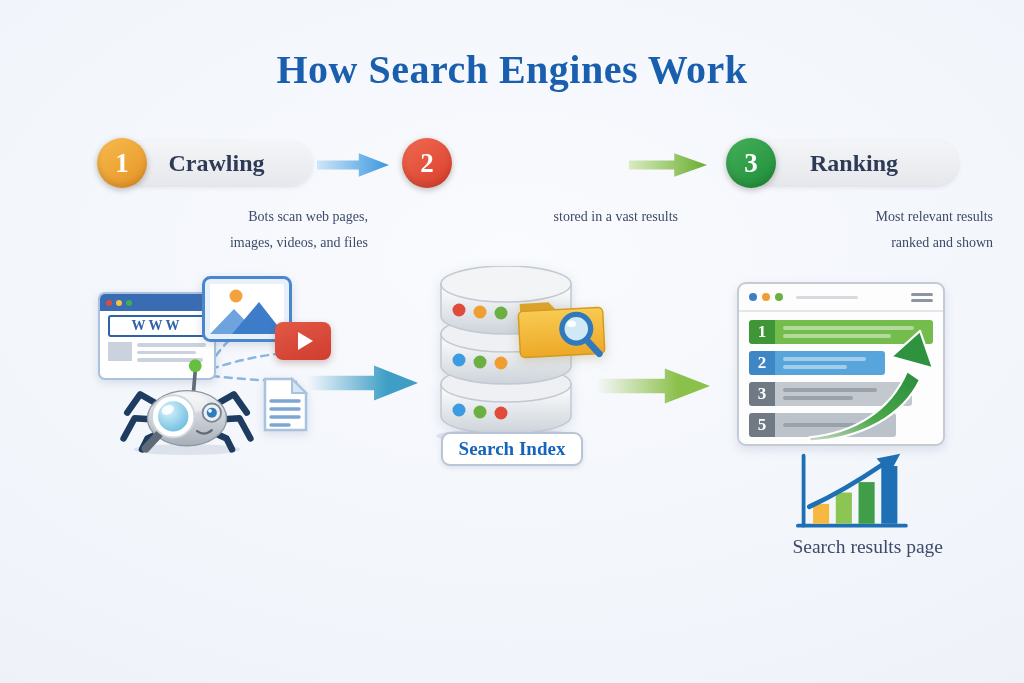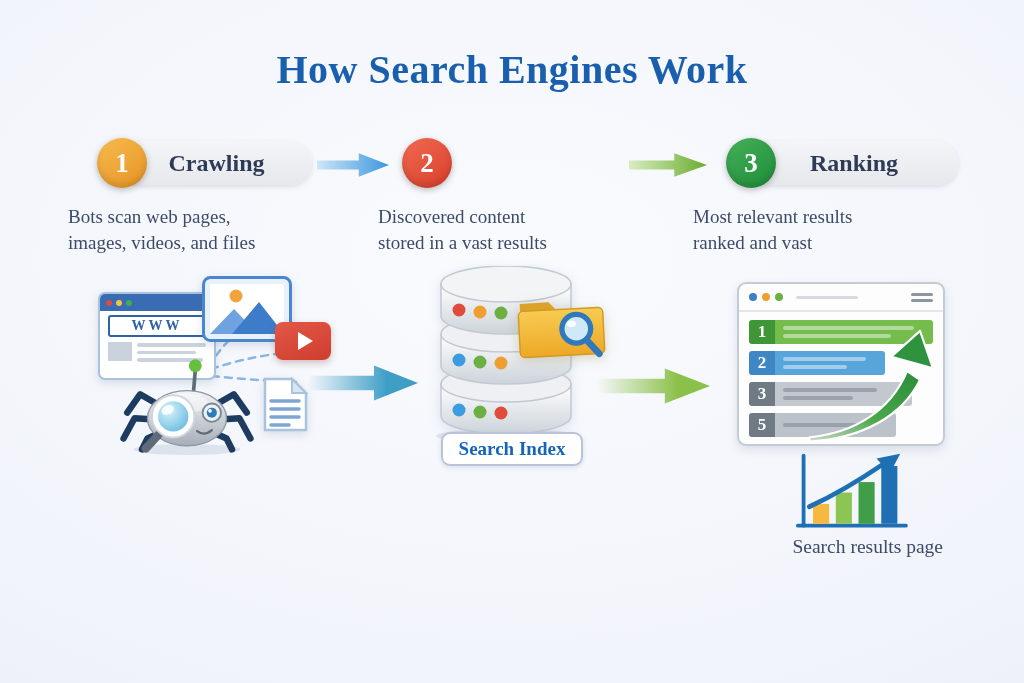--- a/index.html
+++ b/index.html
@@ -31,22 +31,22 @@
   .badge-red{background:linear-gradient(145deg,#f06a50,#d93e2c);}
   .badge-green{background:linear-gradient(145deg,#45b05a,#1e8c38);}
   #header-1{left:97px;top:138px;width:215px;}
   #header-2{left:402px;top:138px;width:224px;}
   #header-3{left:726px;top:138px;width:232px;}
   .harrow{position:absolute;top:151px;height:28px;
     clip-path:polygon(0 34%,58% 34%,58% 8%,100% 50%,58% 92%,58% 66%,0 66%);}
   #harrow-1{left:317px;width:72px;background:linear-gradient(90deg,#cfe6f7,#3b97e0);}
   #harrow-2{left:629px;width:78px;background:linear-gradient(90deg,#d9ecc2,#68ad2c);}
   
-  .step-desc{position:absolute;top:204px;width:300px;text-align:left;
-    font-size:19px;line-height:26px;color:#3d4a68;}
+  .step-desc{position:absolute;top:204px;width:300px;text-align:right;
+    font-size:14px;line-height:26px;color:#3d4a68;}
   #desc-1{left:68px;}
   #desc-2{left:378px;}
   #desc-3{left:693px;}
   
   .flow-arrow{position:absolute;height:40px;
     clip-path:polygon(0 32%,60% 32%,60% 6%,100% 50%,60% 94%,60% 68%,0 68%);}
   #flow-arrow-1{left:308px;top:363px;width:110px;
     background:linear-gradient(90deg,rgba(222,236,246,.08),#3e9ec6 72%);}
   #flow-arrow-2{left:597px;top:366px;width:113px;
     background:linear-gradient(90deg,rgba(236,244,224,.08),#8bc04a 72%);}
@@ -135,26 +135,25 @@
       <span>Ranking</span>
     </div>
     <div class="step-badge badge-green">3</div>
   </div>
 
   <div class="step-desc" id="desc-1">
     <div>Bots scan web pages,</div>
     <div>images, videos, and files</div>
   </div>
   <div class="step-desc" id="desc-2">
-    <div>Discovered content</div>
     <div>stored in a vast results</div>
   </div>
   <div class="step-desc" id="desc-3">
     <div>Most relevant results</div>
-    <div>ranked and vast</div>
+    <div>ranked and shown</div>
   </div>
 
   <div id="crawl">
     <svg id="crawl-dashes" width="265" height="210" viewBox="0 0 265 210">
       <g fill="none" stroke="#8ab6e2" stroke-width="2.5" stroke-dasharray="7 6" stroke-linecap="round">
         <path d="M118,96 C126,86 132,76 144,66"></path>
         <path d="M121,99 C142,92 163,87 186,84"></path>
         <path d="M122,106 C150,109 180,111 206,112"></path>
       </g>
     </svg>

